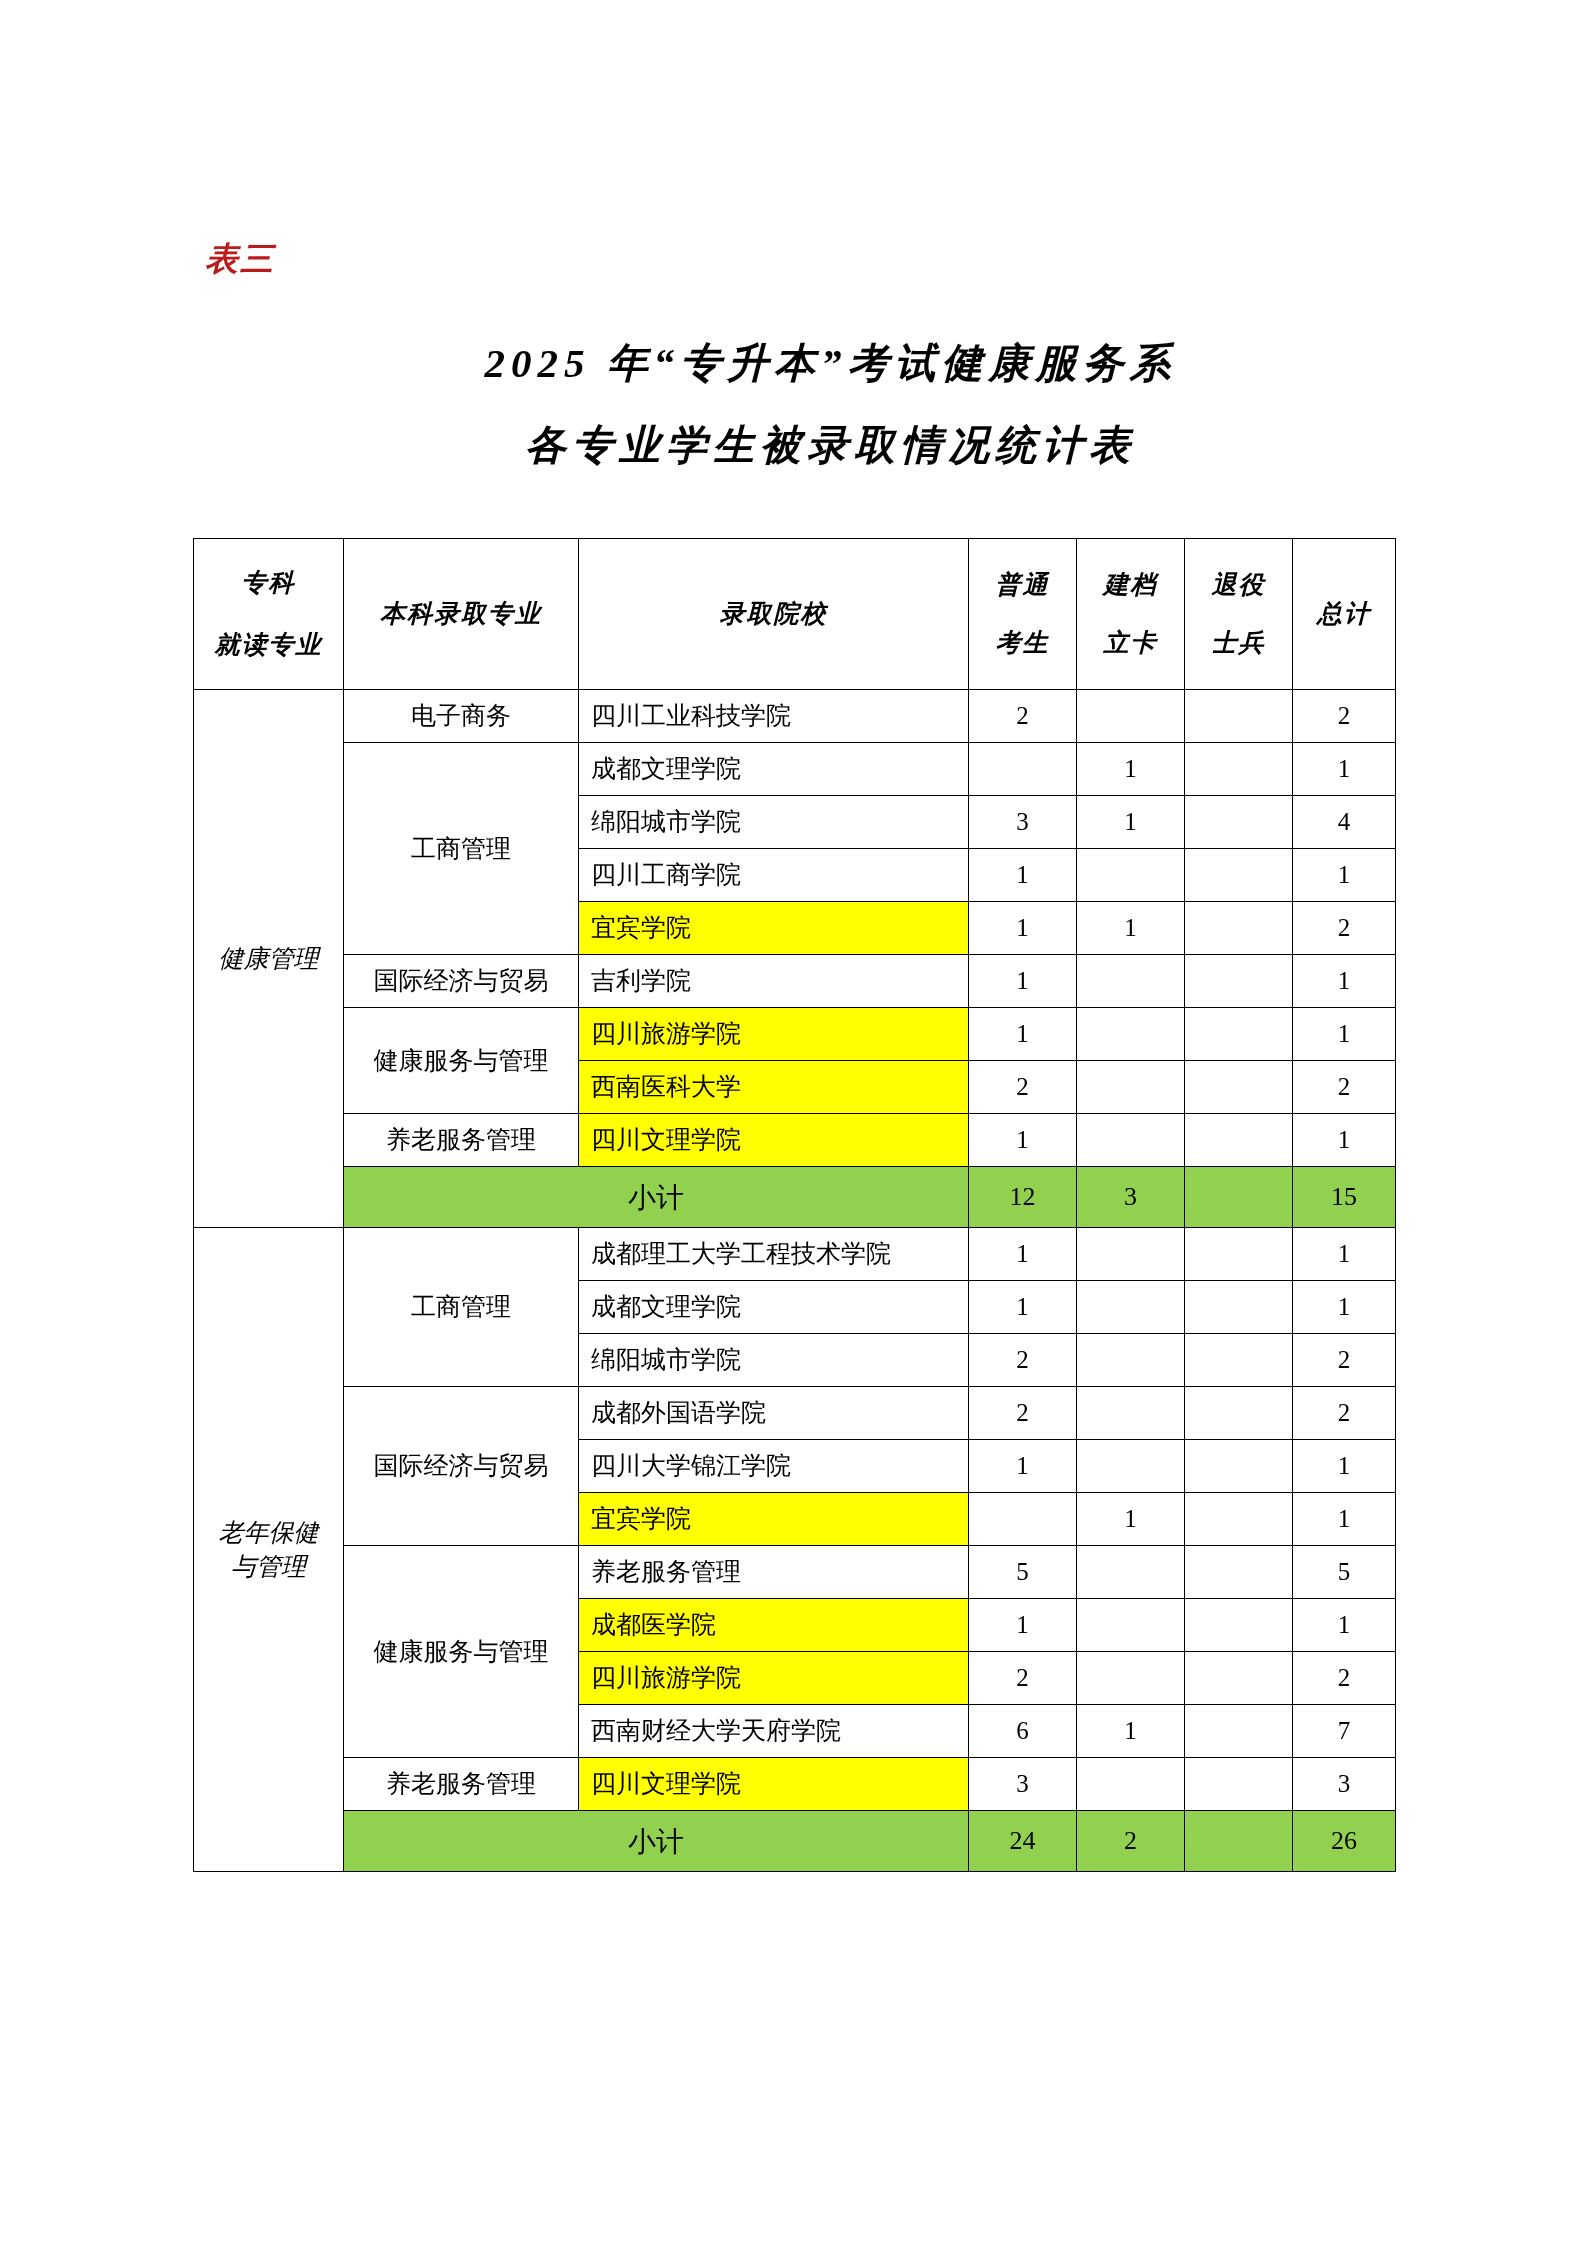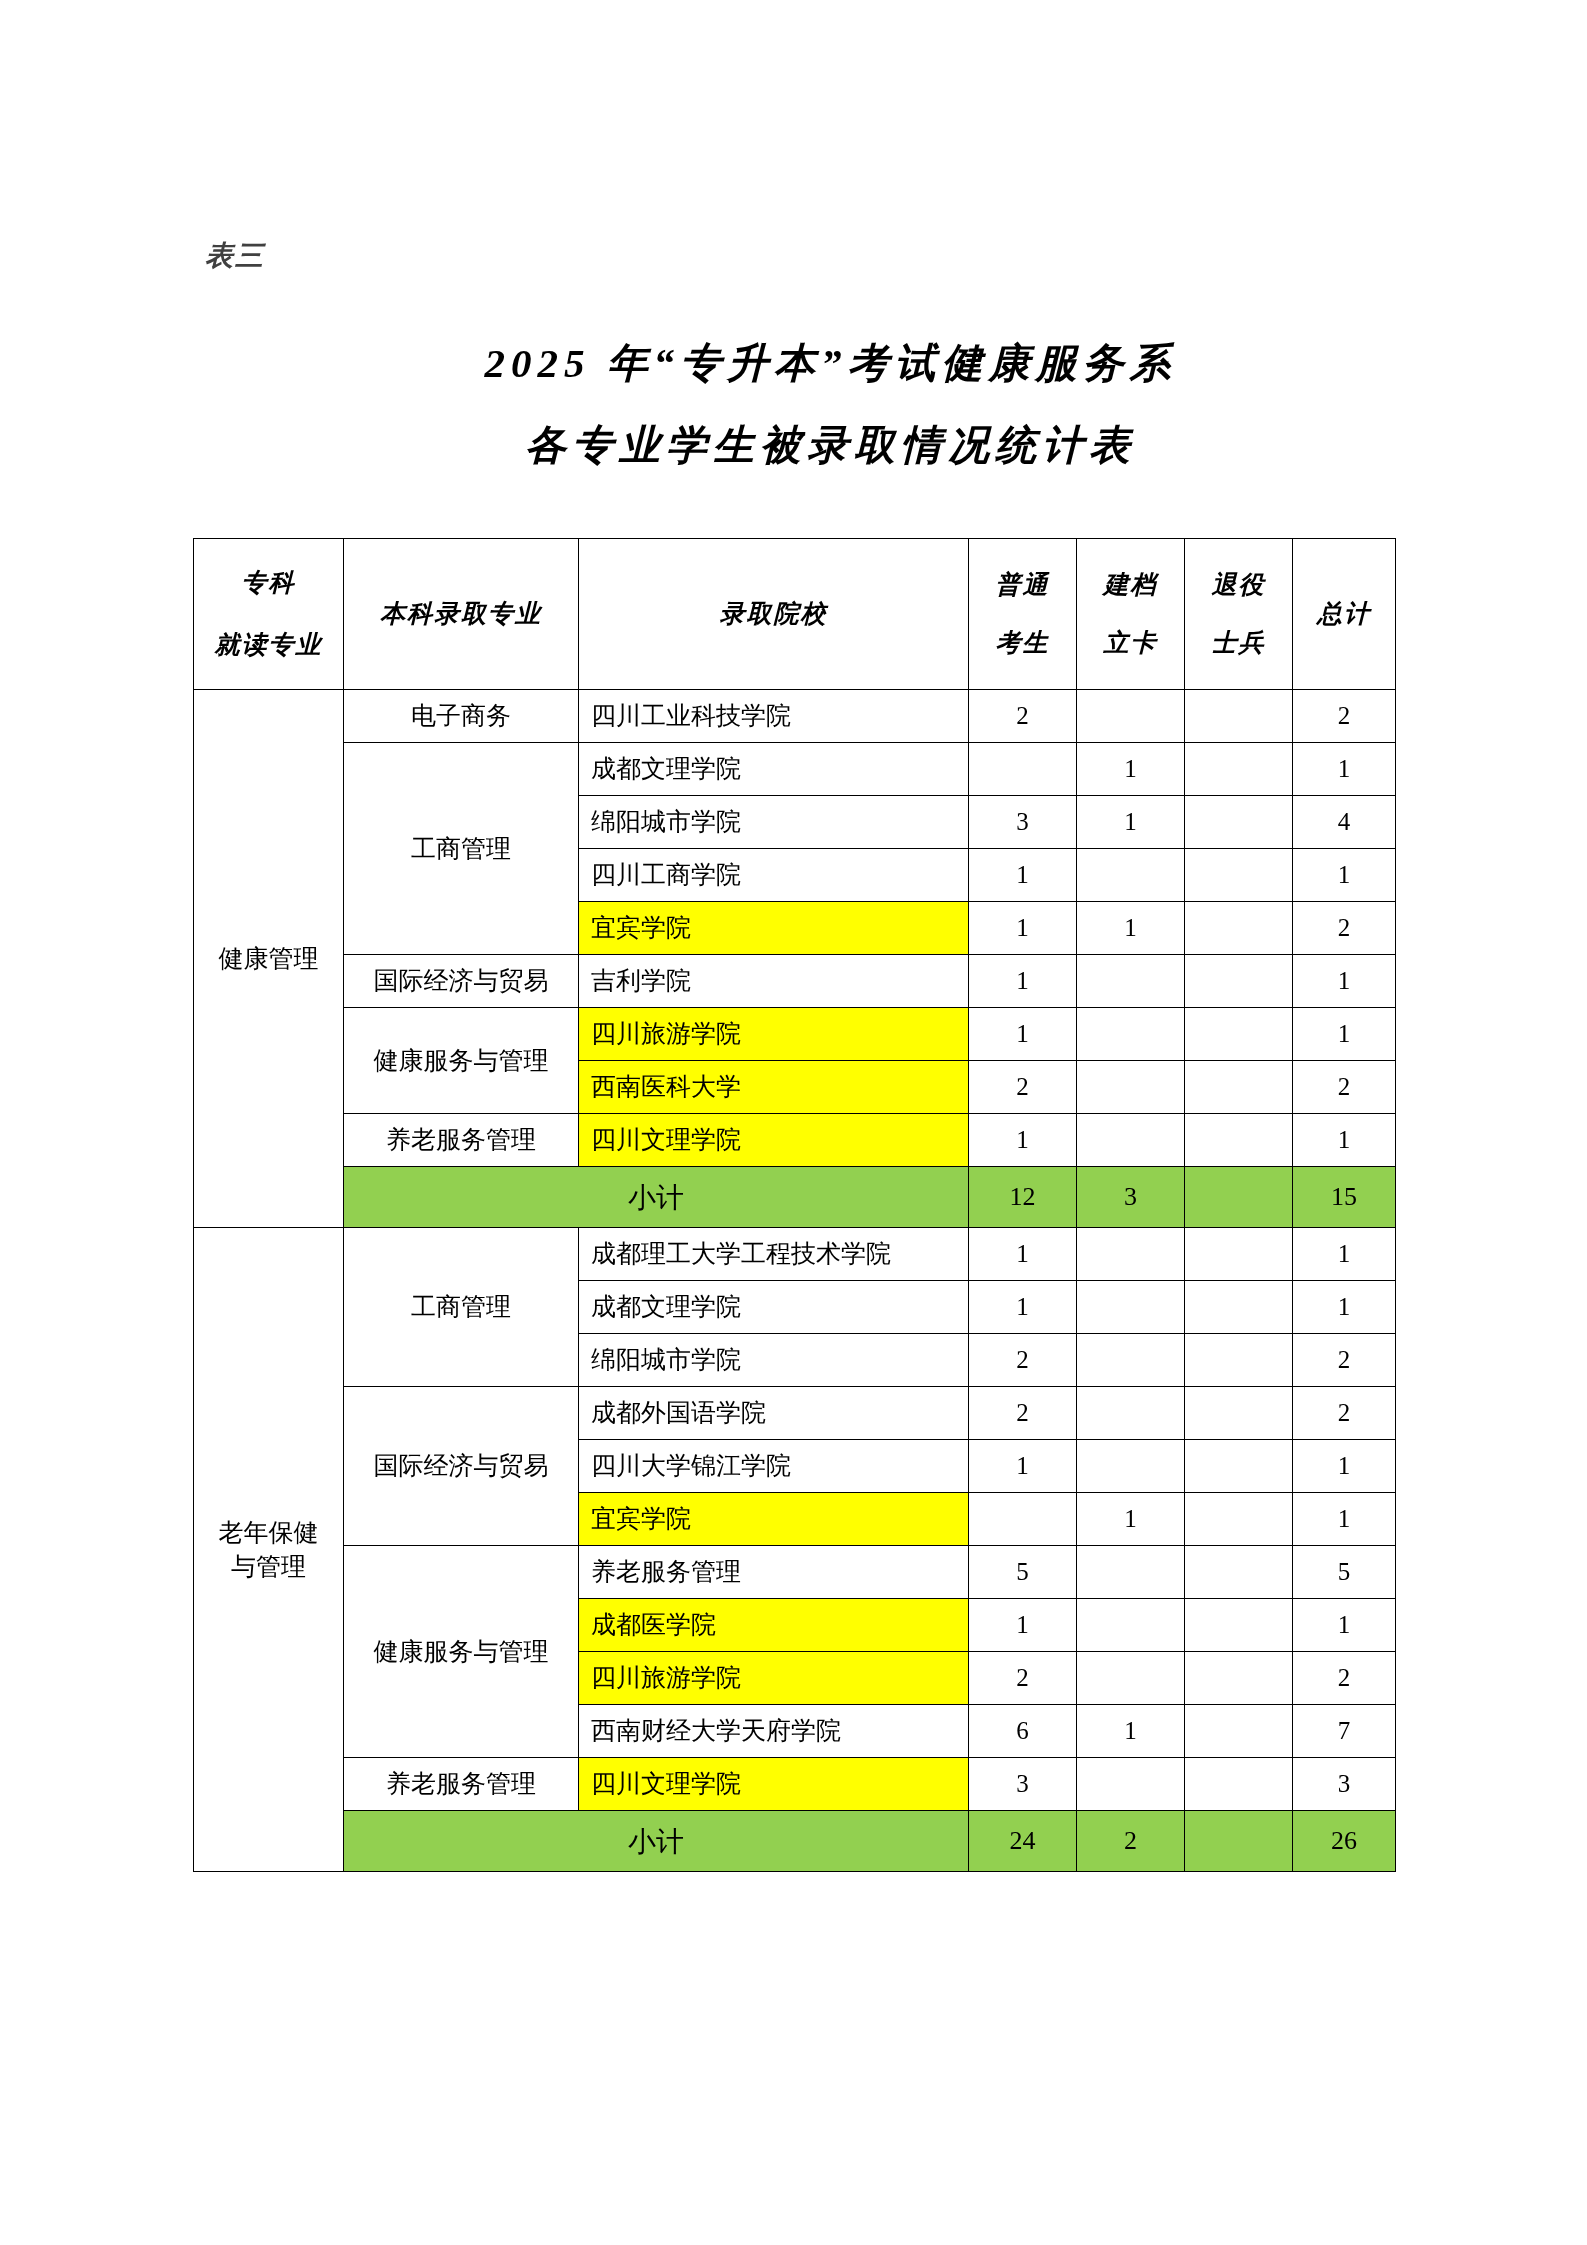--- a/index.html
+++ b/index.html
@@ -18,26 +18,26 @@
   .page {
     position: relative;
     width: 1587px;
     height: 2245px;
     background: #ffffff;
   }
   .table-label {
     position: absolute;
     left: 205px;
     top: 237px;
-    font-size: 28px;
+    font-size: 33px;
     font-family: "Liberation Serif", "DejaVu Serif", serif;
     font-style: italic;
     font-weight: 600;
     letter-spacing: 2px;
-    color: #404040;
+    color: #b91c1c;
   }
   .doc-title {
     position: absolute;
     left: 0;
     top: 322px;
     width: 1587px;
     text-align: center;
     padding-left: 37px;
   }
   .doc-title .tline {
@@ -90,21 +90,21 @@
     display: block;
     line-height: 58px;
   }
   .hdr .stack-pad span:first-child { padding-bottom: 4px; }
 
   .grp {
     text-align: center;
     font-size: 28px;
     font-weight: 400;
   }
-  .grp span { display: block; line-height: 1.35; }
+  .grp span { display: block; line-height: 1.35; font-style: italic; }
 
   .major { text-align: center; }
   .school { text-align: left; padding-left: 12px !important; margin-left: 32px; }
   .num { text-align: center; }
 
   .rowh { height: 53px; }
 
   .hl { background: #FFFF00 !important; }
   .sub td { background: #92D050 !important; }
   .sub .sub-label {

